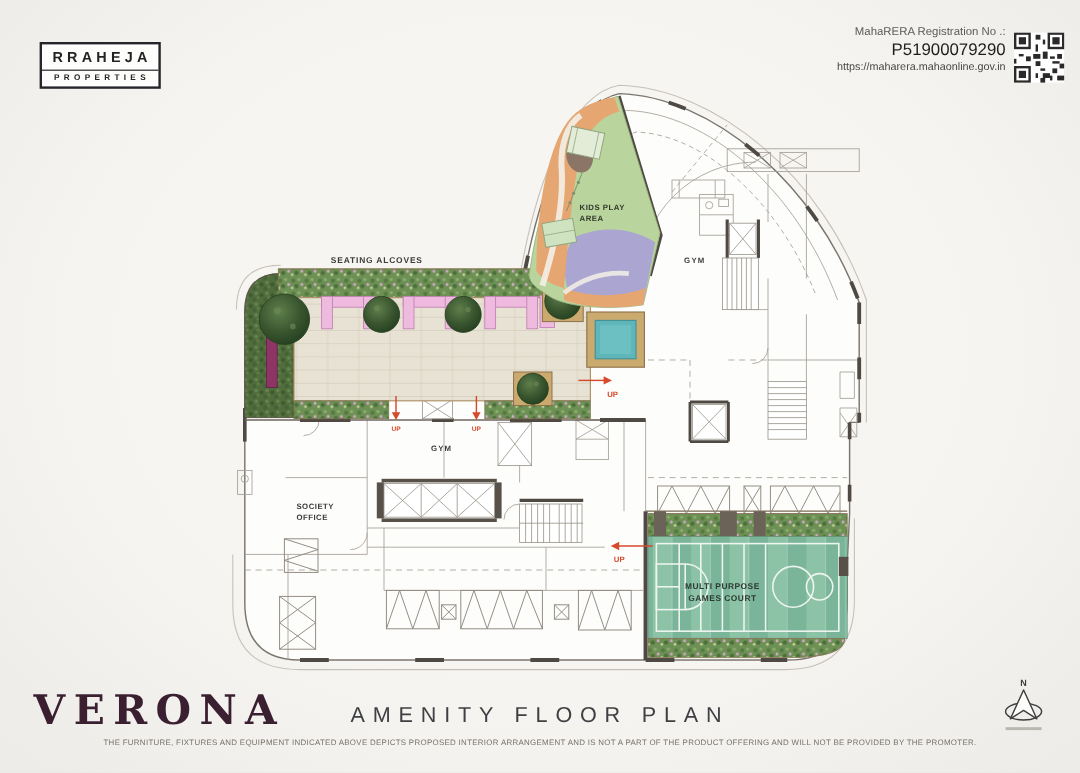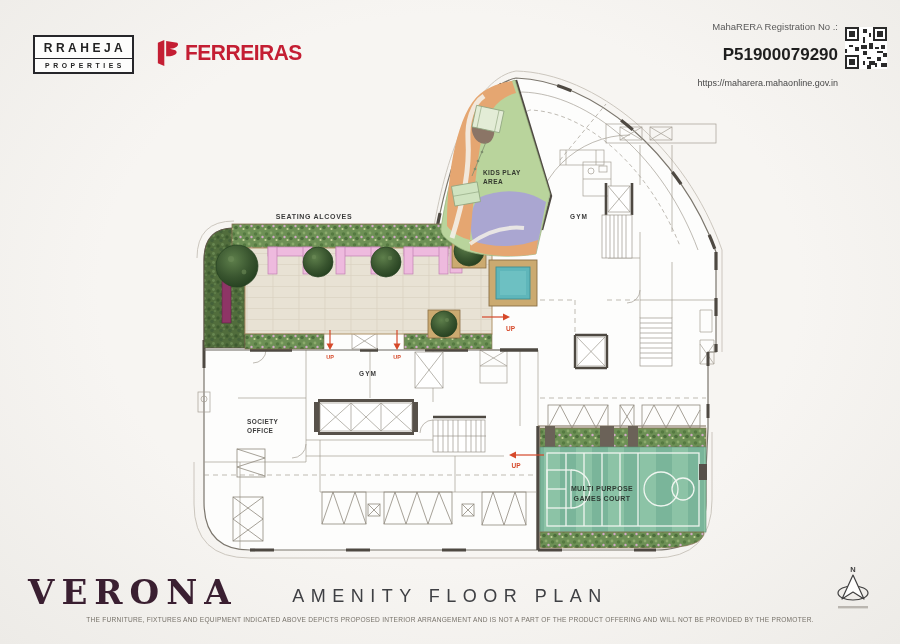--- a/index.html
+++ b/index.html
@@ -7,49 +7,42 @@
         background:radial-gradient(ellipse at 50% 45%, #f7f5f2 55%, #edebe7 100%);
         font-family:"Liberation Sans", sans-serif;}
   
   #raheja-box{position:absolute;left:33px;top:35px;width:97px;border:2px solid #26262a;background:#fdfdfc;text-align:center;}
   #raheja-line1{font-size:12px;font-weight:600;letter-spacing:3.5px;color:#222;padding:4px 0 3px 3px;border-bottom:1.6px solid #26262a;}
   #raheja-line2{font-size:6.8px;font-weight:700;letter-spacing:3.6px;color:#222;padding:3px 0 3px 3px;}
   #ferreiras{position:absolute;left:156px;top:39px;display:flex;align-items:center;gap:5px;}
   #ferreiras-text{color:#c41e33;font-weight:800;font-size:21px;letter-spacing:-0.5px;transform:scaleY(1.05);}
   #rera{position:absolute;right:62px;top:21px;text-align:right;color:#555;}
   #rera .l1{font-size:9.5px;color:#5a5a5a;}
-  #rera .l2{font-size:17px;font-weight:700;color:#1e1e1e;margin-top:13px;}
-  #rera .l3{font-size:9px;color:#474747;margin-top:13px;}
+  #rera .l2{font-size:14px;font-weight:400;color:#1e1e1e;margin-top:1px;}
+  #rera .l3{font-size:9px;color:#474747;margin-top:1px;}
   #qr{position:absolute;left:845px;top:27px;}
   
   #verona{position:absolute;left:28px;top:572px;font-family:"DejaVu Serif", serif;font-size:34px;
           letter-spacing:7px;color:#3a1f31;font-weight:700;}
   #plan-title{position:absolute;left:50%;top:586px;transform:translateX(-50%);font-size:18px;
           letter-spacing:6.5px;color:#3f4044;font-weight:400;white-space:nowrap;}
   #disclaimer{position:absolute;left:50%;top:616px;transform:translateX(-50%);font-size:6.6px;
           letter-spacing:0.25px;color:#767169;white-space:nowrap;}
   svg text{font-family:"Liberation Sans", sans-serif;}
 </style>
 </head>
 <body>
 
 <div id="page">
 
   <div id="raheja-box">
     <div id="raheja-line1">RRAHEJA</div>
     <div id="raheja-line2">PROPERTIES</div>
   </div>
 
-  <div id="ferreiras">
-    <svg width="24" height="28" viewBox="0 0 26 30">
-      <path d="M2,4 L9,1 L9,29 L2,26 Z" fill="#c41e33"></path>
-      <path d="M11,2 L23,4 C26,7 21,10.5 15,10.5 L21,12 C25,15 20,19 11,18.5 Z" fill="#c41e33"></path>
-    </svg>
-    <span id="ferreiras-text">FERREIRAS</span>
-  </div>
 
   <div id="rera">
     <div class="l1">MahaRERA Registration No .:</div>
     <div class="l2">P51900079290</div>
     <div class="l3">https://maharera.mahaonline.gov.in</div>
   </div>
 
   <svg id="qr" width="42" height="42" viewBox="0 0 21 21">
     <rect width="21" height="21" fill="#fff"></rect>
     <g fill="#2a2a2a">

